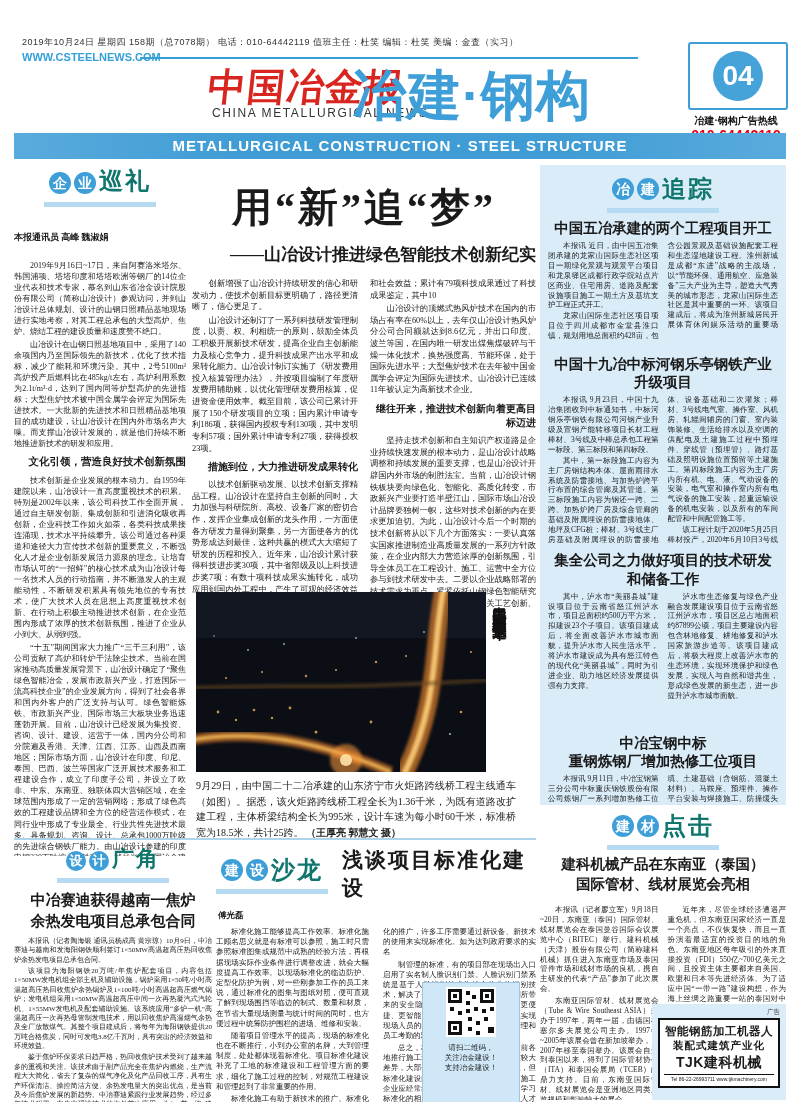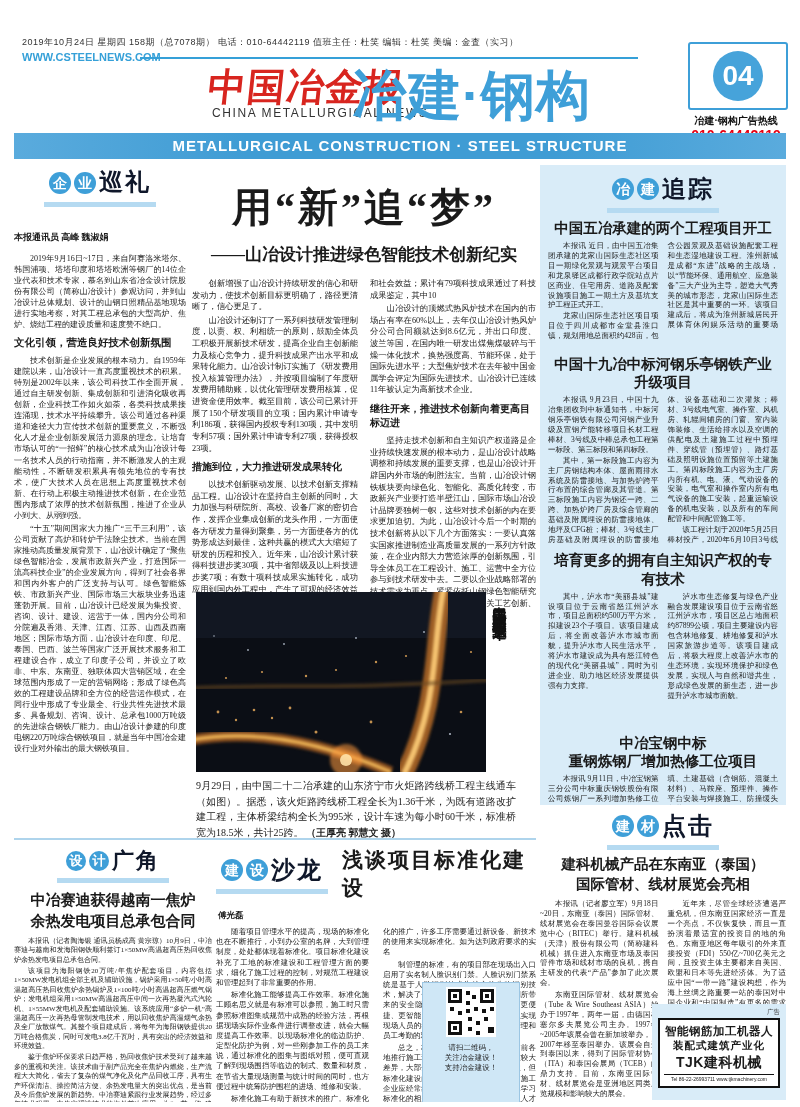--- a/index.html
+++ b/index.html
@@ -15,33 +15,33 @@
   .pagebox{position:absolute;left:688px;top:42px;width:96px;height:64px;border:2px solid #3e9fd8;border-radius:3px;display:flex;align-items:center;justify-content:center;background:#fff;}
   .pagecircle{width:50px;height:50px;border-radius:50%;background:#46a3da;color:#fff;font-size:28px;font-weight:bold;line-height:50px;text-align:center;font-family:"Liberation Sans",sans-serif;}
   .hotline-label{position:absolute;left:678px;top:114px;width:116px;text-align:center;font-size:10px;font-weight:bold;color:#111;}
   .hotline-num{position:absolute;left:678px;top:127px;width:116px;text-align:center;font-size:14px;font-weight:bold;color:#e60012;font-family:"Liberation Sans",sans-serif;}
   .banner{position:absolute;left:14px;top:133px;width:772px;height:26px;background:linear-gradient(90deg,#5aabdd,#3f9cd4 30%,#3f9cd4 70%,#5aabdd);
           color:#fff;font-weight:bold;font-size:15px;letter-spacing:1px;text-align:center;line-height:26px;font-family:"Liberation Sans",sans-serif;}
   
   .badgewrap{text-align:center;}
   .badgerow{display:inline-flex;align-items:center;gap:3px;}
   .bc{width:22px;height:22px;border-radius:50%;background:#3e9fd8;color:#fff;font-weight:bold;font-size:14px;line-height:22px;text-align:center;font-family:"Liberation Sans",sans-serif;}
-  .bt{color:#0f172a;font-size:24px;font-weight:bold;letter-spacing:2px;font-family:Liberation Serif, serif;}
+  .bt{color:#0f766e;font-size:24px;font-weight:bold;letter-spacing:2px;font-family:Liberation Mono, monospace;}
   .underbar{height:5px;background:#b5daf1;width:112px;margin:3px auto 0;}
   
   .p{text-indent:2em;text-align:justify;margin:0 0 2px 0;}
-  .sh{font-weight:bold;text-align:left;text-indent:0;margin:6px 0 5px;}
+  .sh{font-weight:bold;text-align:right;text-indent:0;margin:6px 0 5px;}
   
   .leftcol{position:absolute;left:14px;top:166px;width:172px;height:690px;overflow:hidden;font-size:8px;line-height:1.38;}
-  .leftcol .byline{font-weight:bold;font-size:9px;margin:24px 0 9px;text-indent:0;}
+  .leftcol .byline{font-weight:bold;font-size:9px;margin:24px 0 16px;text-indent:0;}
   .leftcol .sh{font-size:10.5px;}
   
   .midwrap{position:absolute;left:192px;top:180px;width:344px;}
   .mainhead{text-align:center;font-size:40px;font-weight:bold;letter-spacing:3px;margin:0;}
-  .mainsub{text-align:center;font-size:17px;font-weight:bold;margin:8px 0 0;}
+  .mainsub{text-align:right;font-size:17px;font-weight:bold;margin:8px 0 0;}
   .midcols{margin-top:12px;height:336px;overflow:hidden;column-count:2;column-gap:12px;font-size:8.3px;line-height:1.4;}
   .midcols .sh{font-size:10px;}
   .photowrap{position:absolute;left:196px;top:592px;width:290px;height:180px;background:#0c0f16;overflow:hidden;}
   .vcap{position:absolute;left:490px;top:596px;height:232px;writing-mode:vertical-rl;font-size:14px;font-weight:bold;letter-spacing:1px;color:#111;}
   .photocap{position:absolute;left:196px;top:778px;width:320px;font-size:10px;line-height:1.55;text-align:justify;color:#222;}
   .photocap .cred{font-weight:bold;}
   .bluesep{position:absolute;left:14px;top:838px;width:522px;height:2px;background:#aed4ec;}
   
   .sheji{position:absolute;left:14px;top:846px;width:198px;height:256px;overflow:hidden;font-size:7px;line-height:1.34;}
   .sheji .hl{font-size:15px;font-weight:bold;text-align:center;line-height:1.35;margin:7px 0 6px;}
@@ -56,21 +56,21 @@
   .qrbox{position:absolute;left:206px;top:136px;width:98px;height:132px;background:#cfe7f6;border:1px solid #9cc6e3;text-align:center;padding-top:4px;box-sizing:border-box;}
   .qrcap{font-size:7.5px;line-height:1.3;color:#222;margin-top:2px;}
   
   .rightpanel{position:absolute;left:540px;top:165px;width:246px;height:640px;background:#d9ecf8;overflow:hidden;box-sizing:border-box;padding:8px 8px 0;}
   .rahead{font-size:14.5px;font-weight:bold;text-align:center;line-height:1.25;margin:6px 0 4px;}
   .racols{column-count:2;column-gap:9px;font-size:7.5px;line-height:1.32;overflow:hidden;text-align:justify;}
   .racols .p{margin-bottom:1px;}
   .h112{height:108px;} .h152{height:150px;} .h138{height:136px;} .h92{height:92px;}
   
   .jiancai{position:absolute;left:540px;top:810px;width:246px;height:290px;overflow:hidden;}
-  .jiancai .hl{font-size:14.5px;font-weight:bold;text-align:center;line-height:1.35;margin:5px 0 5px;}
+  .jiancai .hl{font-size:14.5px;font-weight:bold;text-align:center;line-height:1.35;margin:5px 0 11px;}
   .jccols{column-count:2;column-gap:9px;height:214px;overflow:hidden;font-size:7.5px;line-height:1.32;text-align:justify;}
   .bluepatch{position:absolute;left:652px;top:1004px;width:134px;height:96px;background:#d9ecf8;}
   .adlabel{position:absolute;left:690px;top:1008px;width:90px;text-align:right;font-size:6.5px;color:#444;}
   .adbox{position:absolute;left:658px;top:1018px;width:122px;height:70px;background:#fff;border:2px solid #111;box-sizing:border-box;text-align:center;font-family:"Liberation Sans",sans-serif;}
   .adl1{font-size:11.5px;font-weight:bold;margin-top:4px;letter-spacing:.5px;}
   .adl2{font-size:10.5px;font-weight:bold;letter-spacing:1px;}
   .adbrand{font-size:14px;font-weight:900;letter-spacing:.5px;margin-top:1px;}
   .adtel{font-size:5px;border-top:1px solid #111;margin:2px 4px 0;padding-top:1px;color:#222;}
 </style>
 </head>
@@ -95,20 +95,21 @@
     <div class="badgewrap">
       <span class="badgerow">
         <span class="bc">企</span>
         <span class="bc">业</span>
         <span class="bt">巡礼</span>
       </span>
       <div class="underbar"></div>
     </div>
     <div class="byline">本报通讯员 高峰 魏淑娟</div>
     <p class="p">2019年9月16日~17日，来自阿赛洛米塔尔、韩国浦项、塔塔印度和塔塔欧洲等钢厂的14位企业代表和技术专家，慕名到山东省冶金设计院股份有限公司（简称山冶设计）参观访问，并到山冶设计总体规划、设计的山钢日照精品基地现场进行实地考察，对其工程总承包的大型高炉、焦炉、烧结工程的建设质量和速度赞不绝口。</p>
+    <p class="p">山冶设计在山钢日照基地项目中，采用了140余项国内乃至国际领先的新技术，优化了技术指标，减少了能耗和环境污染。其中，2号5100m³高炉投产后燃料比在485kg/t左右，高炉利用系数为2.1t/m³·d，达到了国内同等炉型高炉的先进指标；大型焦炉技术被中国金属学会评定为国际先进技术。一大批新的先进技术和日照精品基地项目的成功建设，让山冶设计在国内外市场名声大噪。而支撑山冶设计发展的，就是他们持续不断地推进新技术的研发和应用。</p>
     <div class="sh">文化引领，营造良好技术创新氛围</div>
     <p class="p">技术创新是企业发展的根本动力。自1959年建院以来，山冶设计一直高度重视技术的积累。特别是2002年以来，该公司科技工作全面开展，通过自主研发创新、集成创新和引进消化吸收再创新，企业科技工作如火如荼，各类科技成果接连涌现，技术水平持续攀升。该公司通过各种渠道和途径大力宣传技术创新的重要意义，不断强化人才是企业创新发展活力源泉的理念。让培育市场认可的“一招鲜”的核心技术成为山冶设计每一名技术人员的行动指南，并不断激发人的主观能动性，不断研发积累具有领先地位的专有技术，使广大技术人员在思想上高度重视技术创新、在行动上积极主动推进技术创新，在企业范围内形成了浓厚的技术创新氛围，推进了企业从小到大、从弱到强。</p>
     <p class="p">“十五”期间国家大力推广“三干三利用”，该公司贡献了高炉和转炉干法除尘技术。当前在国家推动高质量发展背景下，山冶设计确定了“聚焦绿色智能冶金，发展市政新兴产业，打造国际一流高科技企业”的企业发展方向，得到了社会各界和国内外客户的广泛支持与认可。绿色智能炼铁、市政新兴产业、国际市场三大板块业务迅速蓬勃开展。目前，山冶设计已经发展为集投资、咨询、设计、建设、运营于一体，国内分公司和分院遍及香港、天津、江西、江苏、山西及西南地区；国际市场方面，山冶设计在印度、印尼、泰国、巴西、波兰等国家广泛开展技术服务和工程建设合作，成立了印度子公司，并设立了欧非、中东、东南亚、独联体四大营销区域，在全球范围内形成了一定的营销网络；形成了绿色高效的工程建设品牌和全方位的经营运作模式，在同行业中形成了专业最全、行业共性先进技术最多、具备规划、咨询、设计、总承包1000万吨级的先进综合钢铁厂能力。由山冶设计参建的印度电钢220万吨综合钢铁项目，就是当年中国冶金建设行业对外输出的最大钢铁项目。</p>
 
   </div>
 
   <div class="midwrap">
     <h1 class="mainhead">用“新”追“梦”</h1>
     <div class="mainsub">——山冶设计推进绿色智能技术创新纪实</div>
     <div class="midcols">
@@ -198,22 +199,22 @@
           <span class="bc">建</span>
           <span class="bc">设</span>
           <span class="bt">沙龙</span>
         </span>
         <span class="underbar" style="display:block"></span>
       </span>
       <span class="slheadline">浅谈项目标准化建设</span>
     </div>
     <div class="slauthor">傅光磊</div>
     <div class="slcols">
+      <p class="p">标准化施工能够提高工作效率。标准化施工顾名思义就是有标准可以参照，施工时只需参照标准图集或规范中成熟的经验方法，再根据现场实际作业条件进行调整改进，就会大幅度提高工作效率。以现场标准化的临边防护、定型化防护为例，对一些刚参加工作的员工来说，通过标准化的图集与图纸对照，便可直观了解到现场围挡等临边的制式、数量和材质，在节省大量现场测量与统计时间的同时，也方便过程中统筹防护围栏的进场、维修和安装。</p>
       <p class="p">随着项目管理水平的提高，现场的标准化也在不断推行，小到办公室的名牌，大到管理制度，处处都体现着标准化。项目标准化建设补充了工地的标准建设和工程管理方面的要求，细化了施工过程的控制，对规范工程建设和管理起到了非常重要的作用。</p>
-      <p class="p">标准化施工能够提高工作效率。标准化施工顾名思义就是有标准可以参照，施工时只需参照标准图集或规范中成熟的经验方法，再根据现场实际作业条件进行调整改进，就会大幅度提高工作效率。以现场标准化的临边防护、定型化防护为例，对一些刚参加工作的员工来说，通过标准化的图集与图纸对照，便可直观了解到现场围挡等临边的制式、数量和材质，在节省大量现场测量与统计时间的同时，也方便过程中统筹防护围栏的进场、维修和安装。</p>
       <p class="p">标准化施工有助于新技术的推广。标准化施工与新技术的应用是相辅相成的，随着标准化的推广，许多工序需要通过新设备、新技术的使用来实现标准化。如为达到政府要求的实名</p>
       <p class="p">制管理的标准，有的项目部在现场出入口启用了实名制人脸识别门禁。人脸识别门禁系统是基于人脸识别技术为核心的生物识别技术，解决了传统门禁系统卡片容易被复制所带来的安全隐患问题，相比之下更安全、更便捷、更智能。同时，基于人脸识别还可以实现现场人员的考勤管理，从而实现实名制管理和员工考勤的双标准化管理。</p>
       <p class="p">总之，标准化建设益处多多，尽管目前各地推行施工现场标准化管理发展水平存在较大差异，大部分工程对标准化执行并不到位，但标准化建设的推广势不可挡。未雨绸缪，施工企业应经常组织管理人员和施工人员认真学习标准化的相关技术指南，注重标准化管理人才的培养、储备和梯队建设，加强标准化方面规章制度的建立，把施工标准化贯穿于施工的各个环节，要学标准、用标准、懂标准，助力项目管理再上新的台阶。</p>
     </div>
     <div class="qrbox">
       <svg width="50" height="50" viewBox="0 0 50 50">
         <rect width="50" height="50" fill="#fff"></rect>
         <g fill="#111">
           <rect x="2" y="2" width="14" height="14"></rect>
             <rect x="34" y="2" width="14" height="14"></rect>
@@ -275,21 +276,21 @@
     <div>
       <div class="rahead">中国十九冶中标河钢乐亭钢铁产业升级项目</div>
       <div class="racols h152">
         <p class="p">本报讯 9月23日，中国十九冶集团收到中标通知书，中标河钢乐亭钢铁有限公司河钢产业升级及宣钢产能转移项目长材工程棒材、3号线及中棒总承包工程第一标段、第三标段和第四标段。</p>
         <p class="p">其中，第一标段施工内容为主厂房钢结构本体、屋面雨排水系统及防雷接地、与加热炉跨平行布置的综合管廊及其管道。第三标段施工内容为钢还一跨、二跨、加热炉跨厂房及综合管廊的基础及附属埋设的防雷接地体、地坪及CFG桩；棒材、3号线主厂房基础及附属埋设的防雷接地体、设备基础和二次灌浆；棒材、3号线电气室、操作室、风机房、轧辊间辅房的门窗、室内装饰装修、生活给排水以及空调的供配电及土建施工过程中预埋件、穿线管（预埋管）、路灯基础及照明设施位置预留等土建施工。第四标段施工内容为主厂房内所有机、电、液、气动设备的安装，电气室和操作室内所有电气设备的施工安装，起重运输设备的机电安装，以及所有的车间配管和中间配管施工等。</p>
         <p class="p">该工程计划于2020年5月25日棒材投产，2020年6月10日3号线投产，2020年6月25日中棒工程投产。（练夏）</p>
       </div>
     </div>
 
     <div>
-      <div class="rahead">培育更多的拥有自主知识产权的专有技术</div>
+      <div class="rahead">集全公司之力做好项目的技术研发和储备工作</div>
       <div class="racols h138">
         <p class="p">其中，泸水市“美丽县城”建设项目位于云南省怒江州泸水市，项目总面积约500万平方米，拟建设23个子项目。该项目建成后，将全面改善泸水市城市面貌，提升泸水市人民生活水平，将泸水市建设成为具有怒江特色的现代化“美丽县城”，同时为引进企业、助力地区经济发展提供强有力支撑。</p>
         <p class="p">泸水市生态修复与绿色产业融合发展建设项目位于云南省怒江州泸水市，项目区总占地面积约87899公顷，项目主要建设内容包含林地修复、耕地修复和泸水国家旅游步道等。该项目建成后，将极大程度上改善泸水市的生态环境，实现环境保护和绿色发展，实现人与自然和谐共生，形成绿色发展的新生态，进一步提升泸水市城市面貌。</p>
 
       </div>
     </div>
 
     <div>
       <div class="rahead">
         <span>中冶宝钢中标</span><br>

